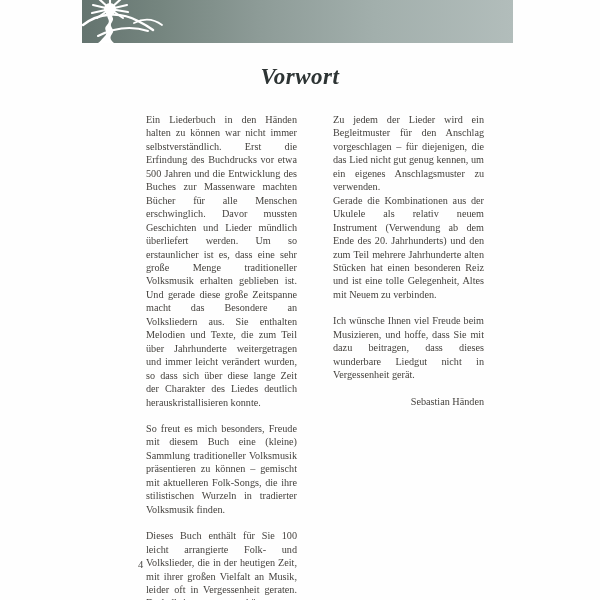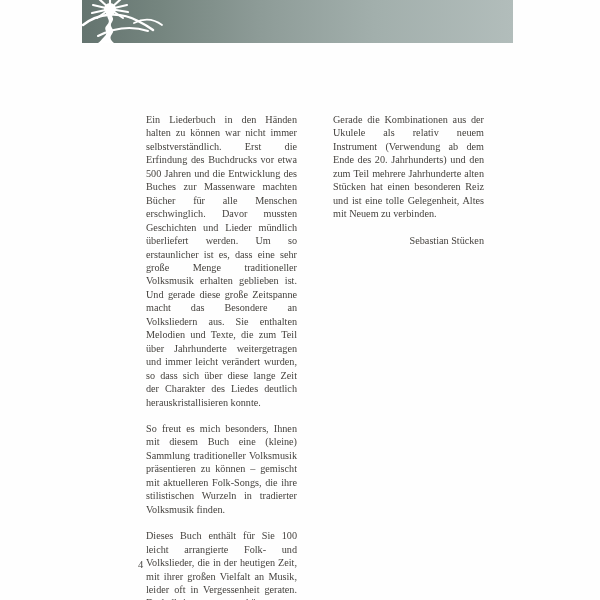--- a/index.html
+++ b/index.html
@@ -98,28 +98,31 @@
         <path d="M52,23 C62,18 72,19 80,25" stroke-width="1.8"></path>
       </g>
 
       <circle cx="28" cy="9" r="6" fill="#ffffff"></circle>
 
       <path fill="#ffffff" d="M26,13 C23,18 30,20 25,25 C20,30 28,32 22,37 C19,40 18,42 16,43
                L32,43 C29,40 27,38 30,34 C34,29 26,27 30,22 C33,18 29,16 29,13 Z"></path>
     </svg>
   </div>
 
+  <h1 class="title">Vorwort</h1>
 
   <div class="columns">
     <div class="col">
       <p>Ein Liederbuch in den Händen halten zu können war nicht immer selbstverständlich. Erst die Erfindung des Buchdrucks vor etwa 500 Jahren und die Entwicklung des Buches zur Massenware machten Bücher für alle Menschen erschwinglich. Davor mussten Geschichten und Lieder mündlich überliefert werden. Um so erstaunlicher ist es, dass eine sehr große Menge traditioneller Volksmusik erhalten geblieben ist. Und gerade diese große Zeitspanne macht das Besondere an Volksliedern aus. Sie enthalten Melodien und Texte, die zum Teil über Jahrhunderte weitergetragen und immer leicht verändert wurden, so dass sich über diese lange Zeit der Charakter des Liedes deutlich herauskristallisieren konnte.</p>
-      <p>So freut es mich besonders, Ihnen mit diesem Buch eine (kleine) Sammlung traditioneller Volksmusik präsentieren zu können – gemischt mit aktuelleren Folk-Songs, die ihre stilistischen Wurzeln in tradierter Volksmusik finden.</p>
+      <p>So freut es mich besonders, Freude mit diesem Buch eine (kleine) Sammlung traditioneller Volksmusik präsentieren zu können – gemischt mit aktuelleren Folk-Songs, die ihre stilistischen Wurzeln in tradierter Volksmusik finden.</p>
       <p>Dieses Buch enthält für Sie 100 leicht arrangierte Folk- und Volkslieder, die in der heutigen Zeit, mit ihrer großen Vielfalt an Musik, leider oft in Vergessenheit geraten. Deshalb ist es um so schöner, wenn dieses Buch dazu beiträgt, alte Traditionen aufrecht zu erhalten.</p>
     </div>
     <div class="col">
+      <p class="nogap">Zu jedem der Lieder wird ein Begleitmuster für den Anschlag vorgeschlagen – für diejenigen, die das Lied nicht gut genug kennen, um ein eigenes Anschlagsmuster zu verwenden.</p>
       <p>Gerade die Kombinationen aus der Ukulele als relativ neuem Instrument (Verwendung ab dem Ende des 20. Jahrhunderts) und den zum Teil mehrere Jahrhunderte alten Stücken hat einen besonderen Reiz und ist eine tolle Gelegenheit, Altes mit Neuem zu verbinden.</p>
-      <p class="signoff">Sebastian Stücken</p>
+      <p>Ich wünsche Ihnen viel Freude beim Musizieren, und hoffe, dass Sie mit dazu beitragen, dass dieses wunderbare Liedgut nicht in Vergessenheit gerät.</p>
+      <p class="signoff">Sebastian Händen</p>
     </div>
   </div>
 
   <div class="page-number">4</div>
 
 </div>
 
 </body></html>

